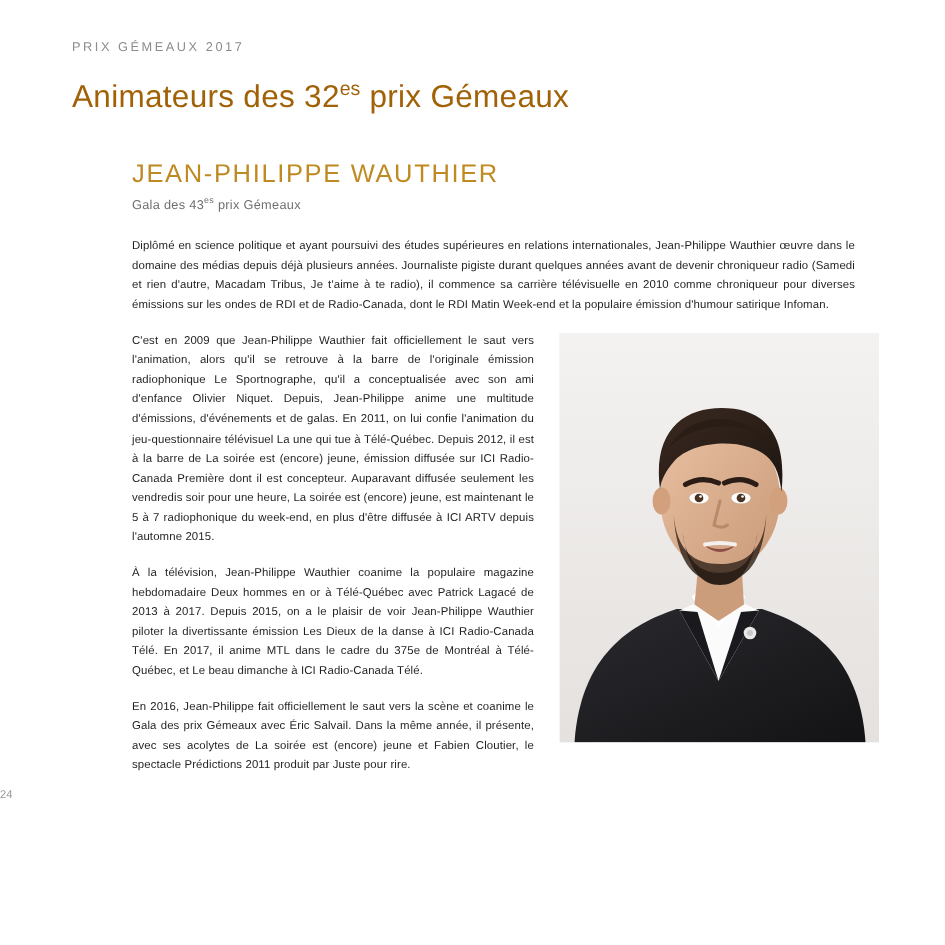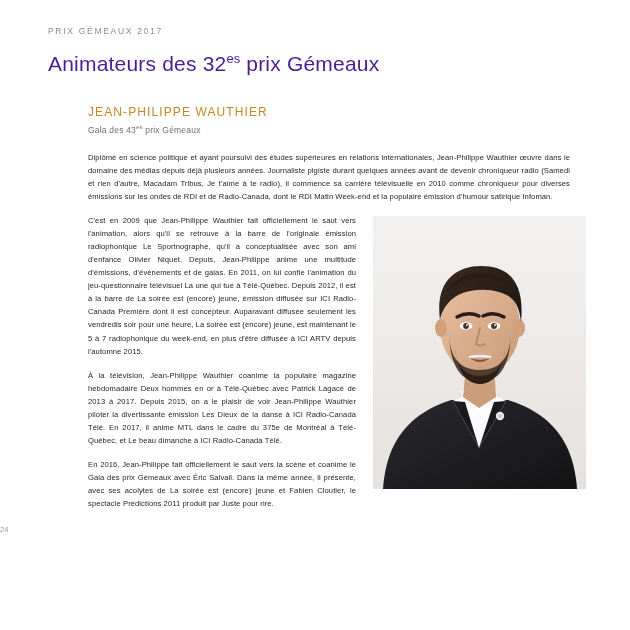--- a/index.html
+++ b/index.html
@@ -26,32 +26,32 @@
     font-size: 8.5px;
     letter-spacing: 1.7px;
     color: #8c8c8c;
     text-transform: uppercase;
     margin: 0 0 16px 2px;
     font-weight: 400;
   }
   .title {
     font-size: 21px;
     font-weight: 400;
-    color: #4c1d95;
+    color: #a16207;
     letter-spacing: 0.2px;
     margin: 0 0 30px 2px;
     line-height: 1.1;
   }
   .title sup {
     font-size: 0.62em;
     vertical-align: super;
     letter-spacing: 0;
   }
   .subject {
-    font-size: 12px;
+    font-size: 17px;
     color: #c08a23;
     letter-spacing: 1.1px;
     margin: 0 0 5px 42px;
     font-weight: 400;
   }
   .subject-sub {
     font-size: 8.5px;
     color: #6f6f6f;
     margin: 0 0 16px 42px;
     letter-spacing: 0.2px;

